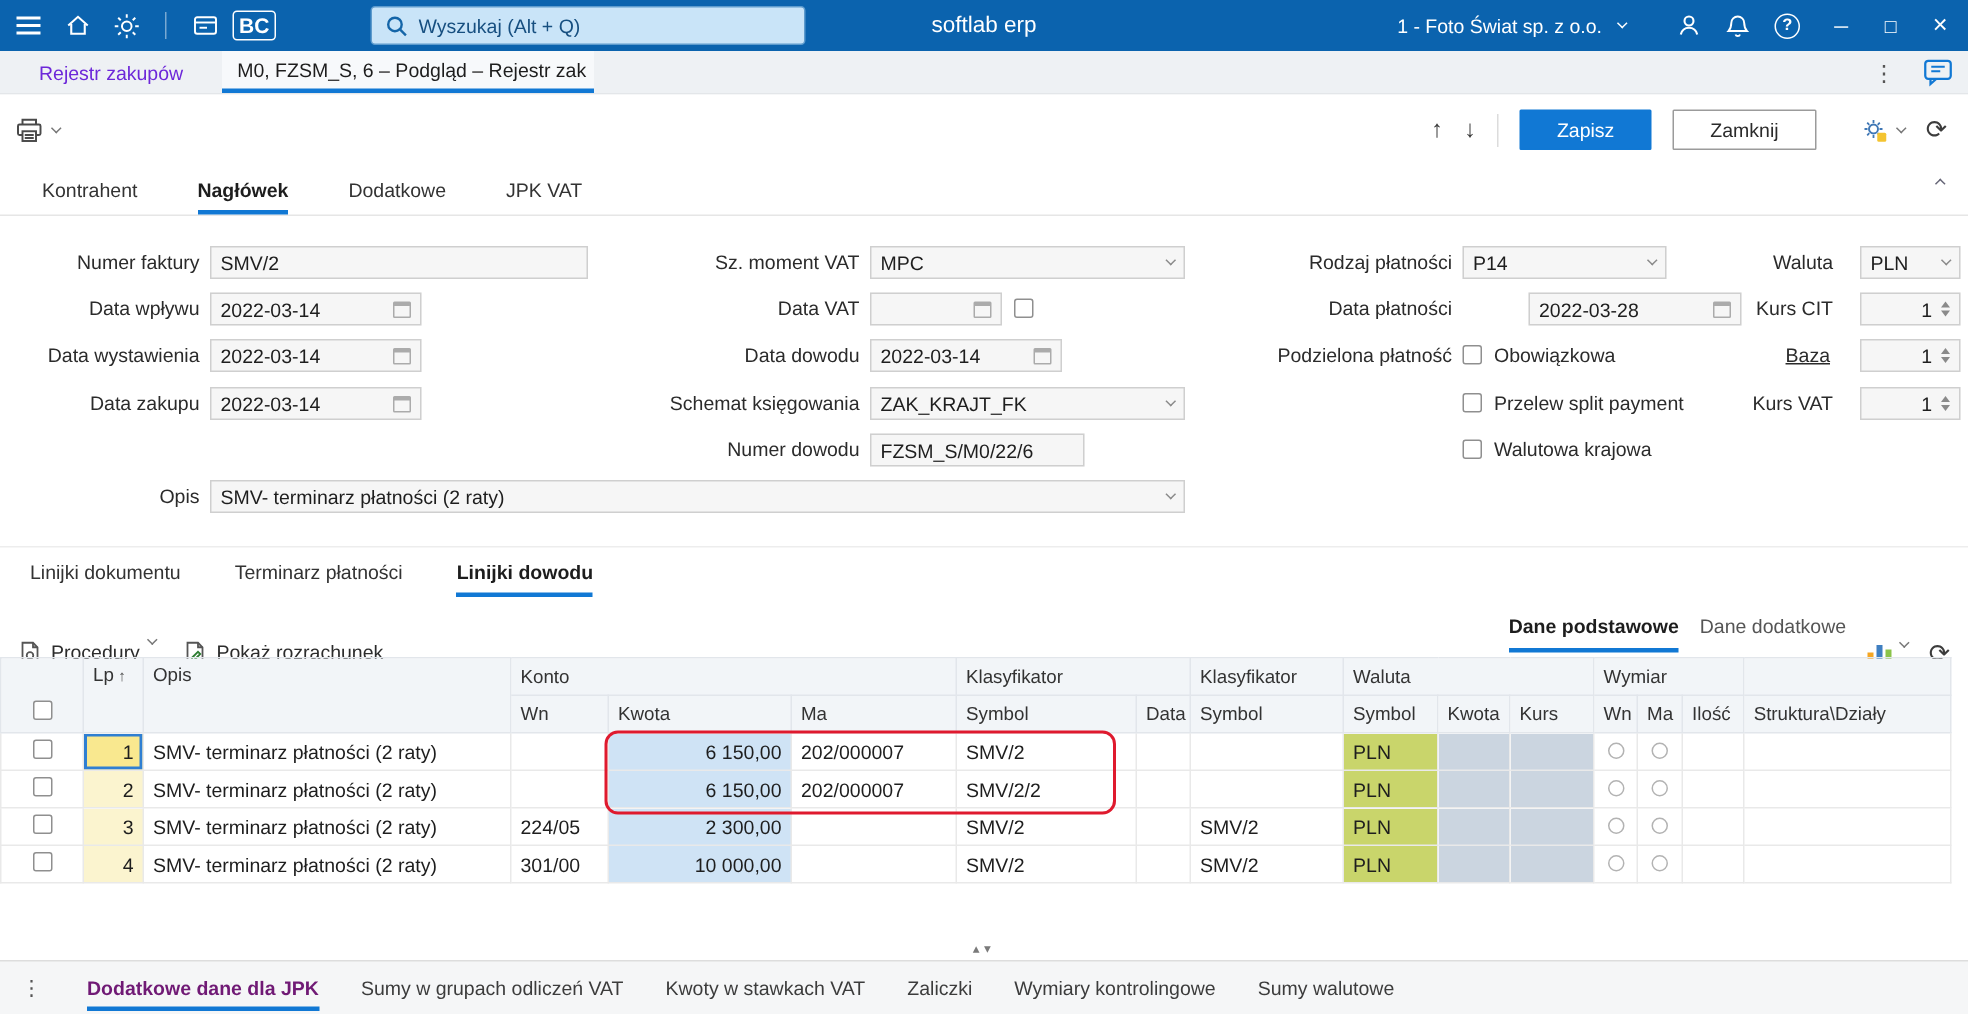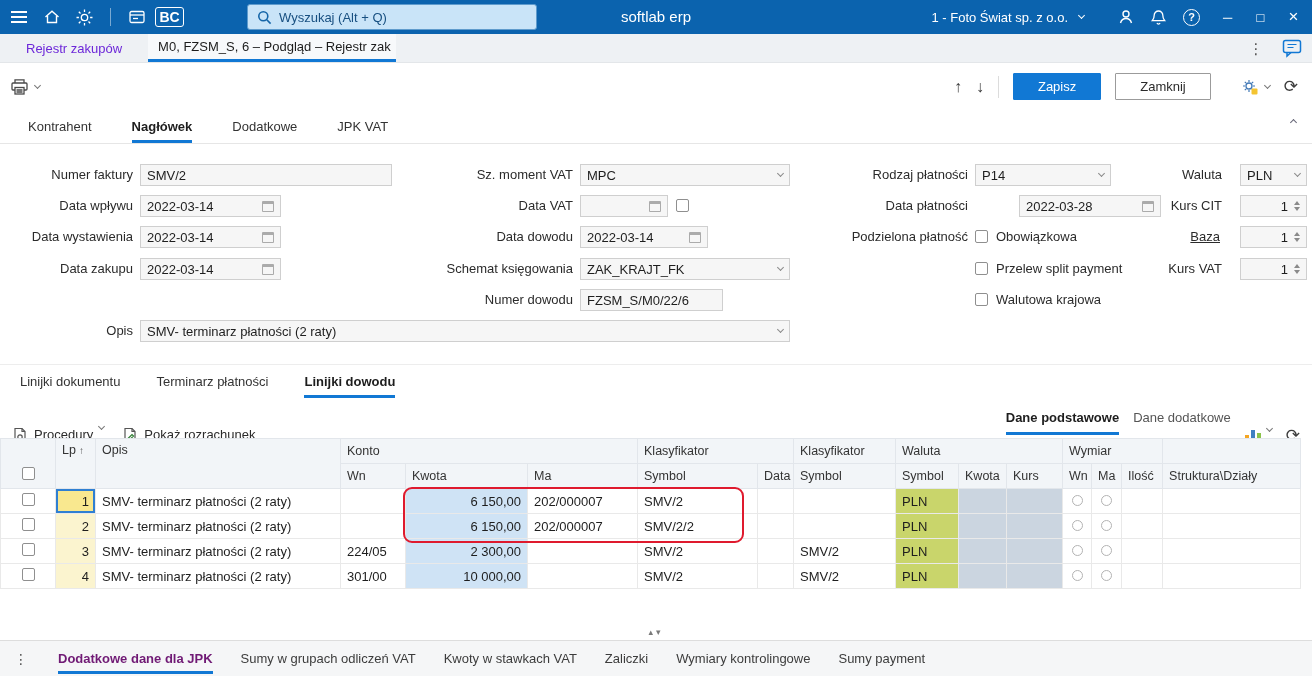--- a/index.html
+++ b/index.html
@@ -540,16 +540,16 @@
 
   <div class="bottom-bar">
     <div class="bb-dots">
         <span>⋮</span>
       </div>
     <div class="bb-tab active">Dodatkowe dane dla JPK</div>
     <div class="bb-tab">Sumy w grupach odliczeń VAT</div>
     <div class="bb-tab">Kwoty w stawkach VAT</div>
     <div class="bb-tab">Zaliczki</div>
     <div class="bb-tab">Wymiary kontrolingowe</div>
-    <div class="bb-tab">Sumy payment</div>
+    <div class="bb-tab">Sumy walutowe</div>
   </div>
 
 </div>
 
 </body></html>

